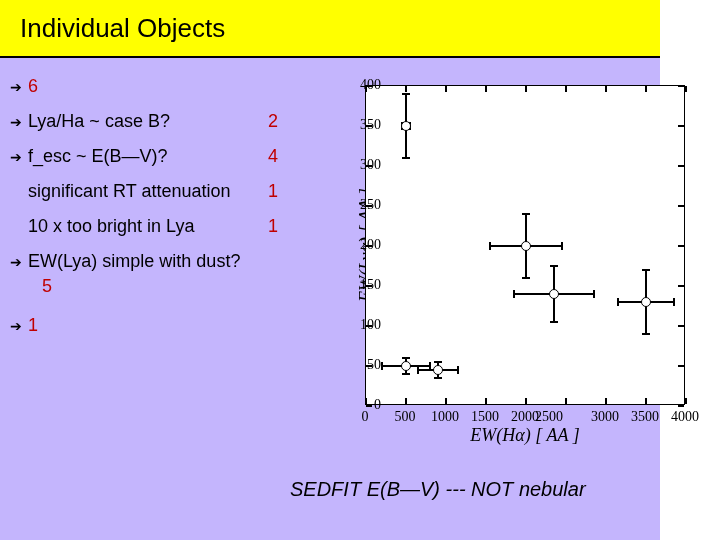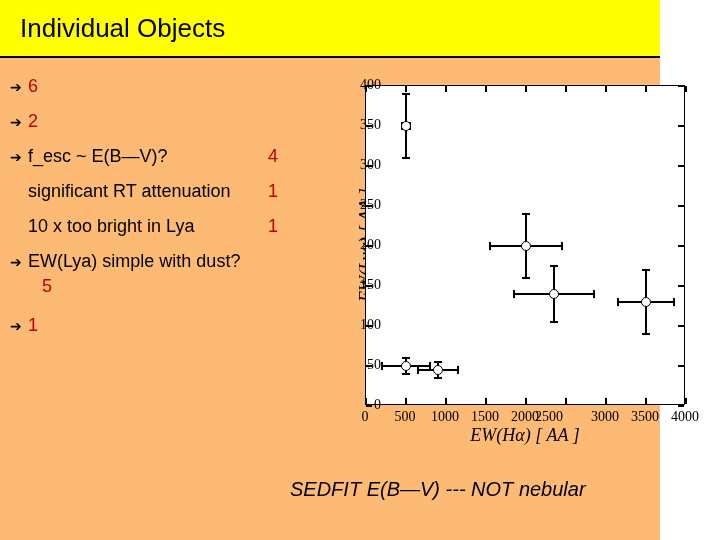--- a/index.html
+++ b/index.html
@@ -1,17 +1,17 @@
 <!DOCTYPE html>
 <html><head>
 <meta charset="utf-8">
 <style>
   * { margin: 0; padding: 0; box-sizing: border-box; }
   html, body { width: 720px; height: 540px; font-family: Arial, Helvetica, sans-serif; background: #fff; }
-  .slide { width: 660px; height: 540px; position: relative; background: #fdba74; }
+  .slide { width: 660px; height: 540px; position: relative; background: #c4b5fd; }
   .title-bar { width: 100%; height: 58px; background: #ffff00; display: flex; align-items: center; padding-left: 20px; border-bottom: 2px solid #000; }
   .title-text { font-size: 26px; color: #000; }
   .content { position: absolute; top: 70px; left: 0; width: 100%; }
   .bullet-row { display: flex; align-items: flex-start; margin: 6px 0 14px 10px; font-size: 18px; }
   .arrow { width: 18px; flex: 0 0 18px; font-size: 14px; color: #000; padding-top: 3px; }
   .bullet-text { flex: 0 0 240px; }
   .bullet-value { color: #c00000; font-weight: normal; width: 30px; }
   .sub-row { display: flex; align-items: flex-start; margin: 6px 0 14px 28px; font-size: 18px; }
   .sub-text { flex: 0 0 240px; }
   .ew-dust { margin: 6px 0 0 10px; }
@@ -44,20 +44,21 @@
 
   <div class="content">
 
     <div class="bullet-row">
       <span class="arrow">➔</span>
       <span class="bullet-value">6</span>
     </div>
 
     <div class="bullet-row">
       <span class="arrow">➔</span>
+      <span class="bullet-text">Lya/Ha ~ case B?</span>
       <span class="bullet-value">2</span>
     </div>
 
     <div class="bullet-row">
       <span class="arrow">➔</span>
       <span class="bullet-text">f_esc ~ E(B—V)?</span>
       <span class="bullet-value">4</span>
     </div>
 
     <div class="sub-row">

